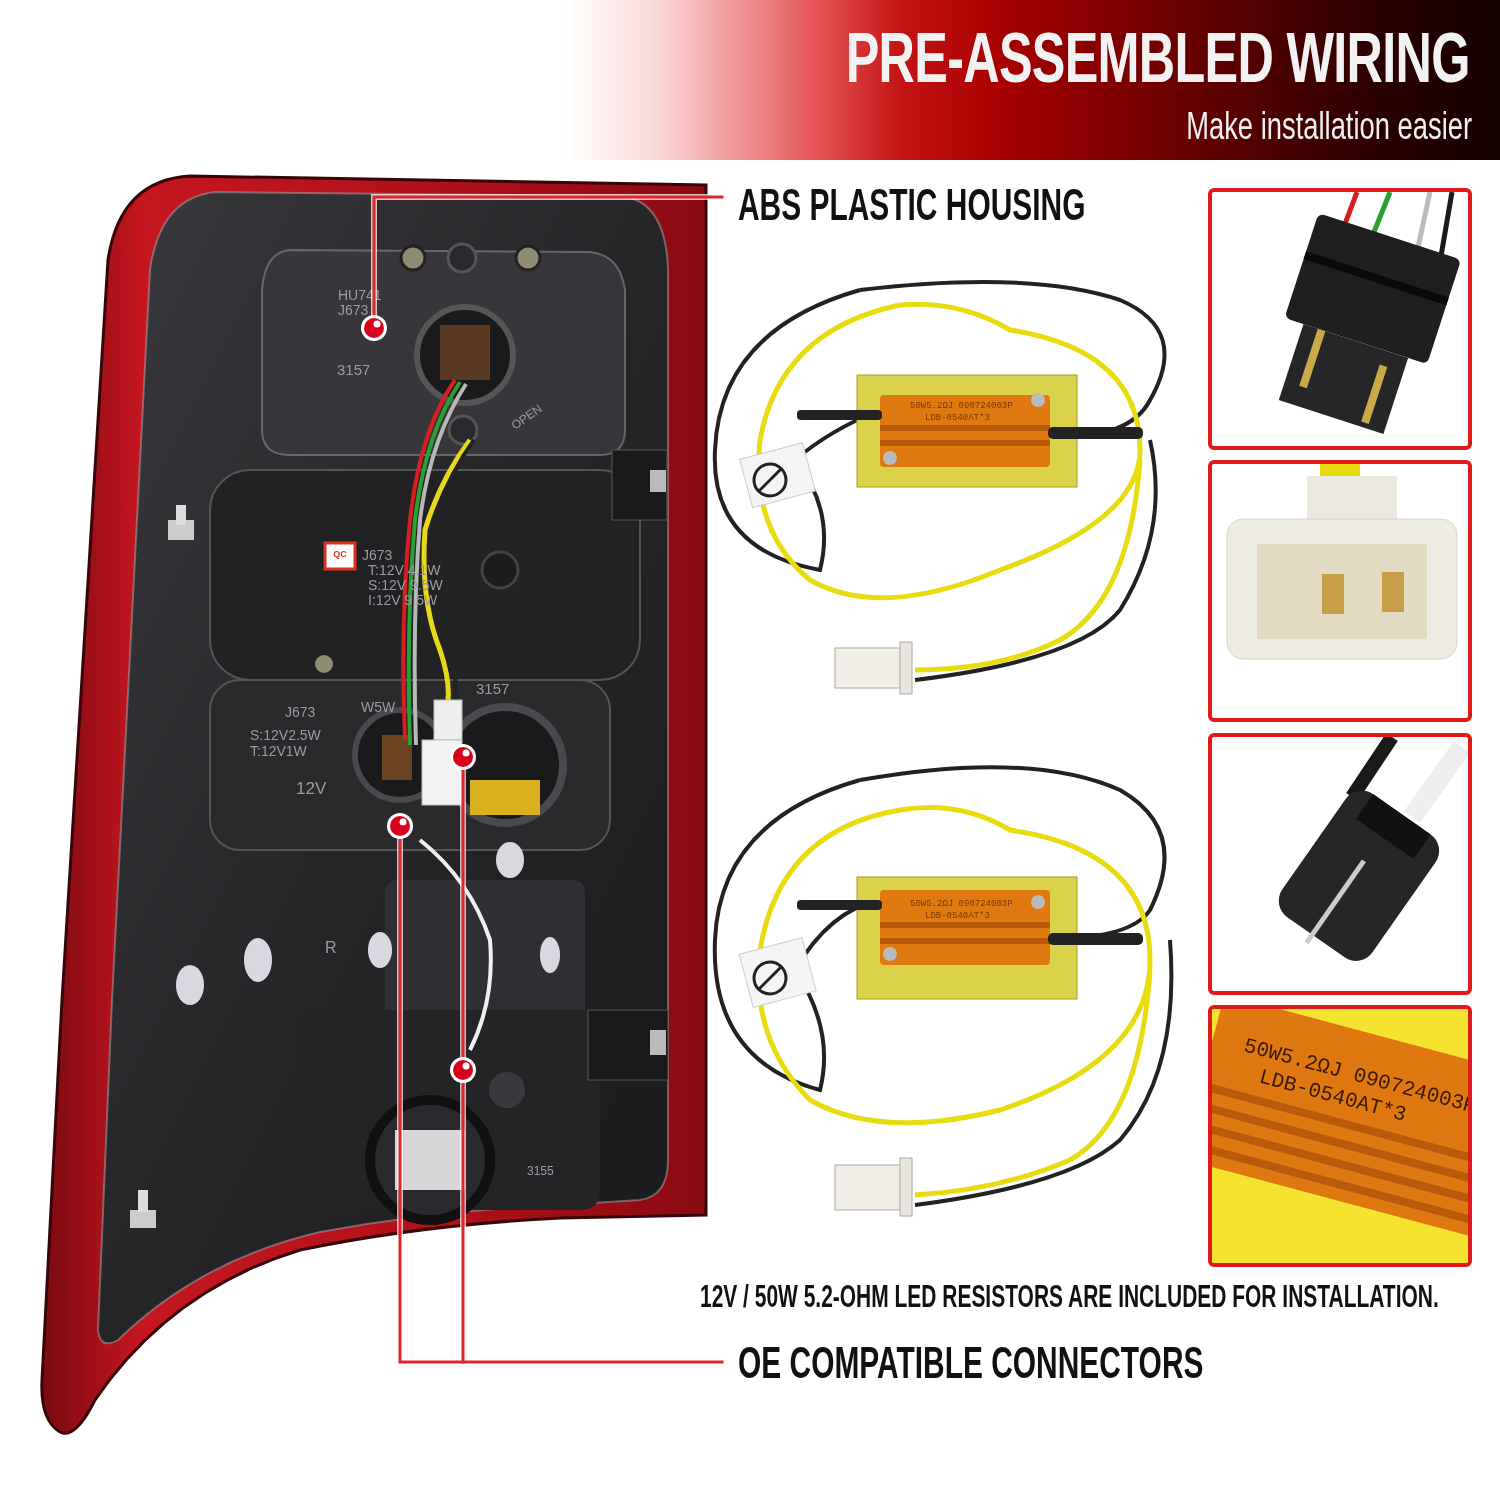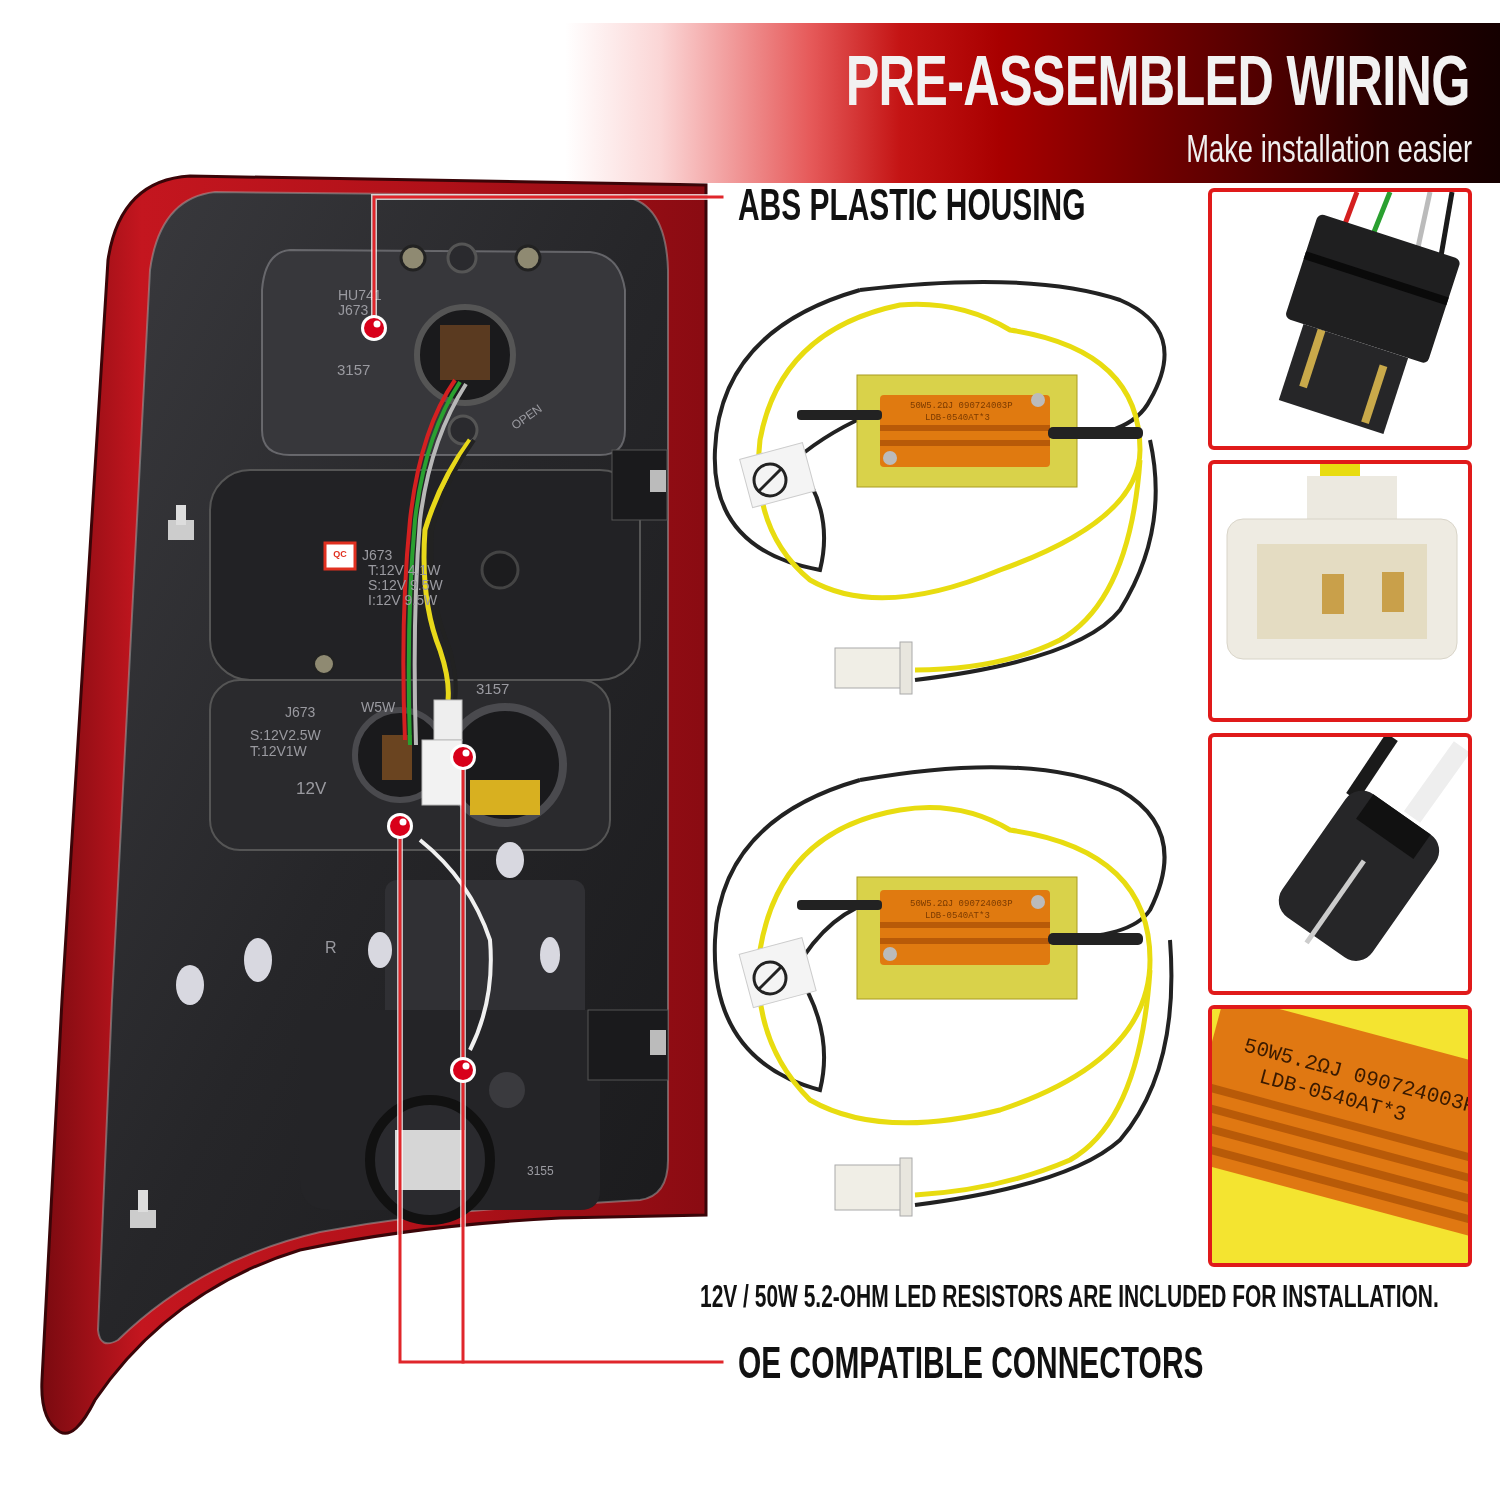--- a/index.html
+++ b/index.html
@@ -1,18 +1,18 @@
 <!DOCTYPE html>
 <html><head>
 <meta charset="utf-8">
 <style>
   html,body{margin:0;padding:0;background:#fff;}
   body{width:1500px;height:1500px;position:relative;overflow:hidden;font-family:"Liberation Sans",sans-serif;}
   .banner{position:absolute;left:0;top:0;width:1500px;height:160px;
-    background:linear-gradient(90deg,#ffffff 0px,#ffffff 565px,#fbd6d6 660px,#e65a5a 810px,#c41414 900px,#a80000 1000px,#6a0000 1180px,#2a0000 1380px,#150000 1500px);margin-top:23px;}
+    background:linear-gradient(90deg,#ffffff 0px,#ffffff 565px,#fbd6d6 660px,#e65a5a 810px,#c41414 900px,#a80000 1000px,#6a0000 1180px,#2a0000 1380px,#150000 1500px);}
   .banner-title{position:absolute;right:30px;top:18px;color:#f2f2f2;font-family:"Liberation Sans",sans-serif;font-weight:700;font-size:70px;letter-spacing:-1px;transform:scaleX(0.72);transform-origin:right top;white-space:nowrap;line-height:80px;}
   .banner-sub{position:absolute;right:28px;top:104px;color:#f0f0f0;font-family:"Liberation Sans",sans-serif;font-size:38px;transform:scaleX(0.72);transform-origin:right top;white-space:nowrap;line-height:44px;}
   .label{position:absolute;color:#111;font-family:"Liberation Sans",sans-serif;font-weight:700;white-space:nowrap;transform-origin:left top;}
   .lbl-housing{left:738px;top:180px;font-size:44px;transform:scaleX(0.68);}
   .lbl-connectors{left:738px;top:1338px;font-size:44px;transform:scaleX(0.68);}
   .lbl-resistors{left:700px;top:1278px;font-size:32px;transform:scaleX(0.655);font-weight:700;}
   .lamp{position:absolute;left:0;top:0;}
   .panel{position:absolute;left:1208px;width:264px;height:262px;border:4px solid #e01a1a;border-radius:6px;box-sizing:border-box;background:#fff;overflow:hidden;}
   .p1{top:188px}.p2{top:460px}.p3{top:733px}.p4{top:1005px}
   .wireset{position:absolute;}

